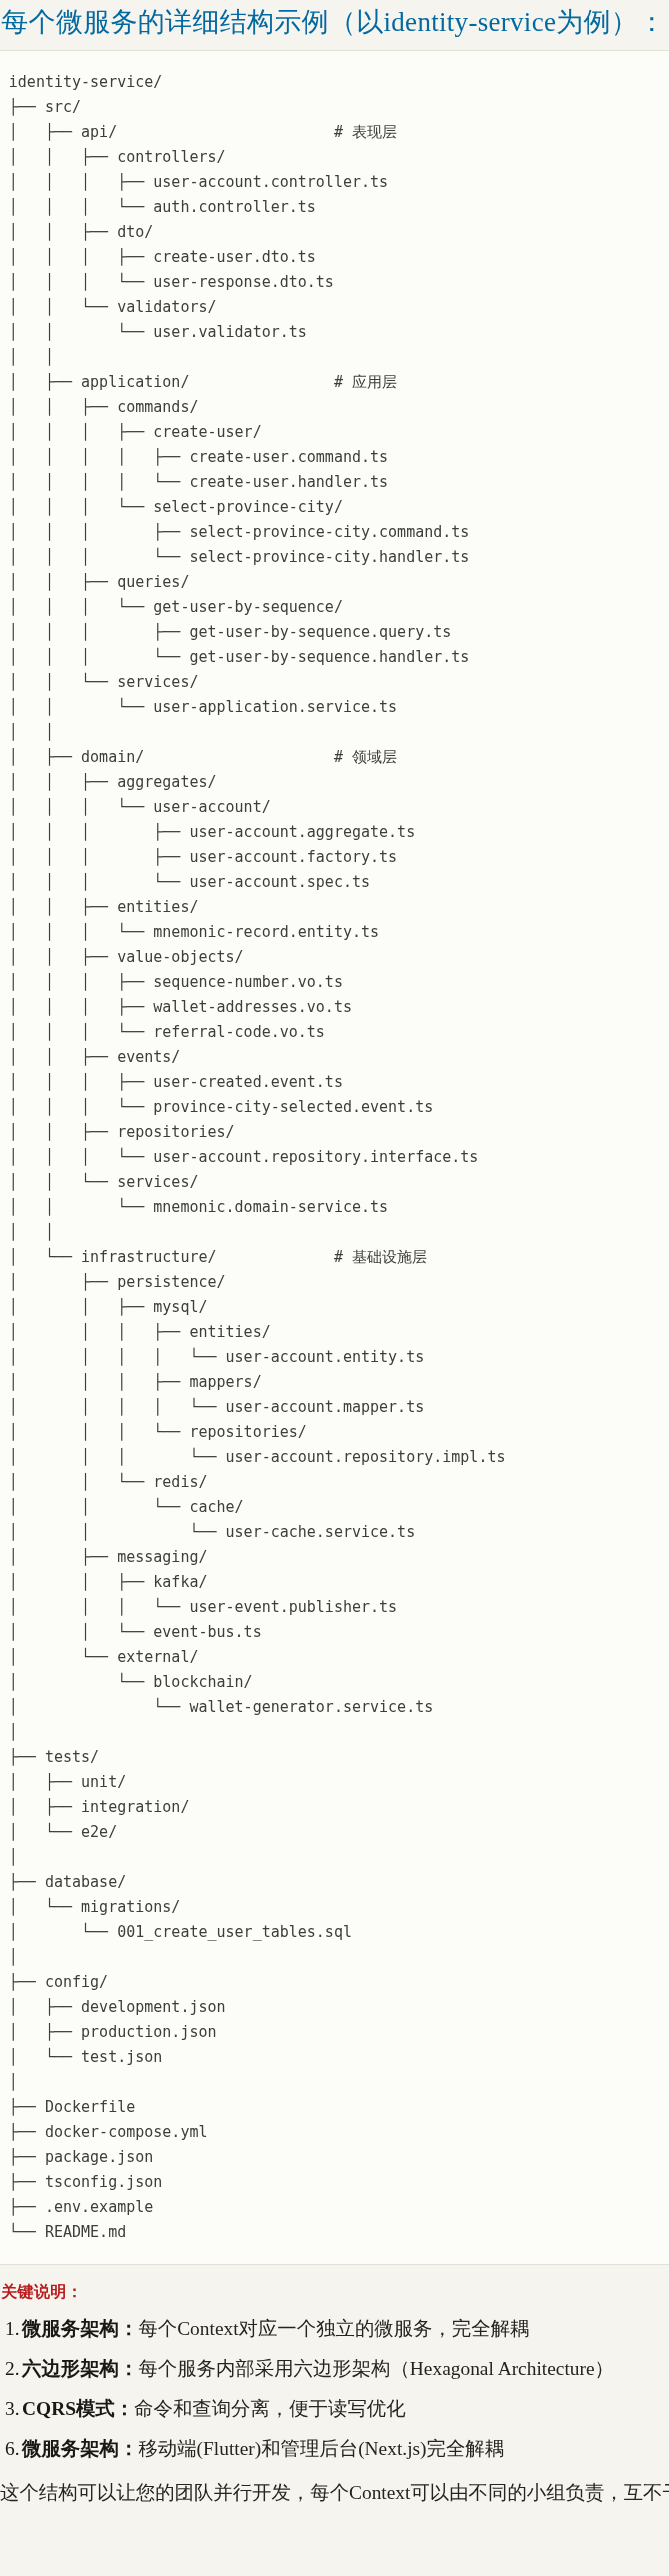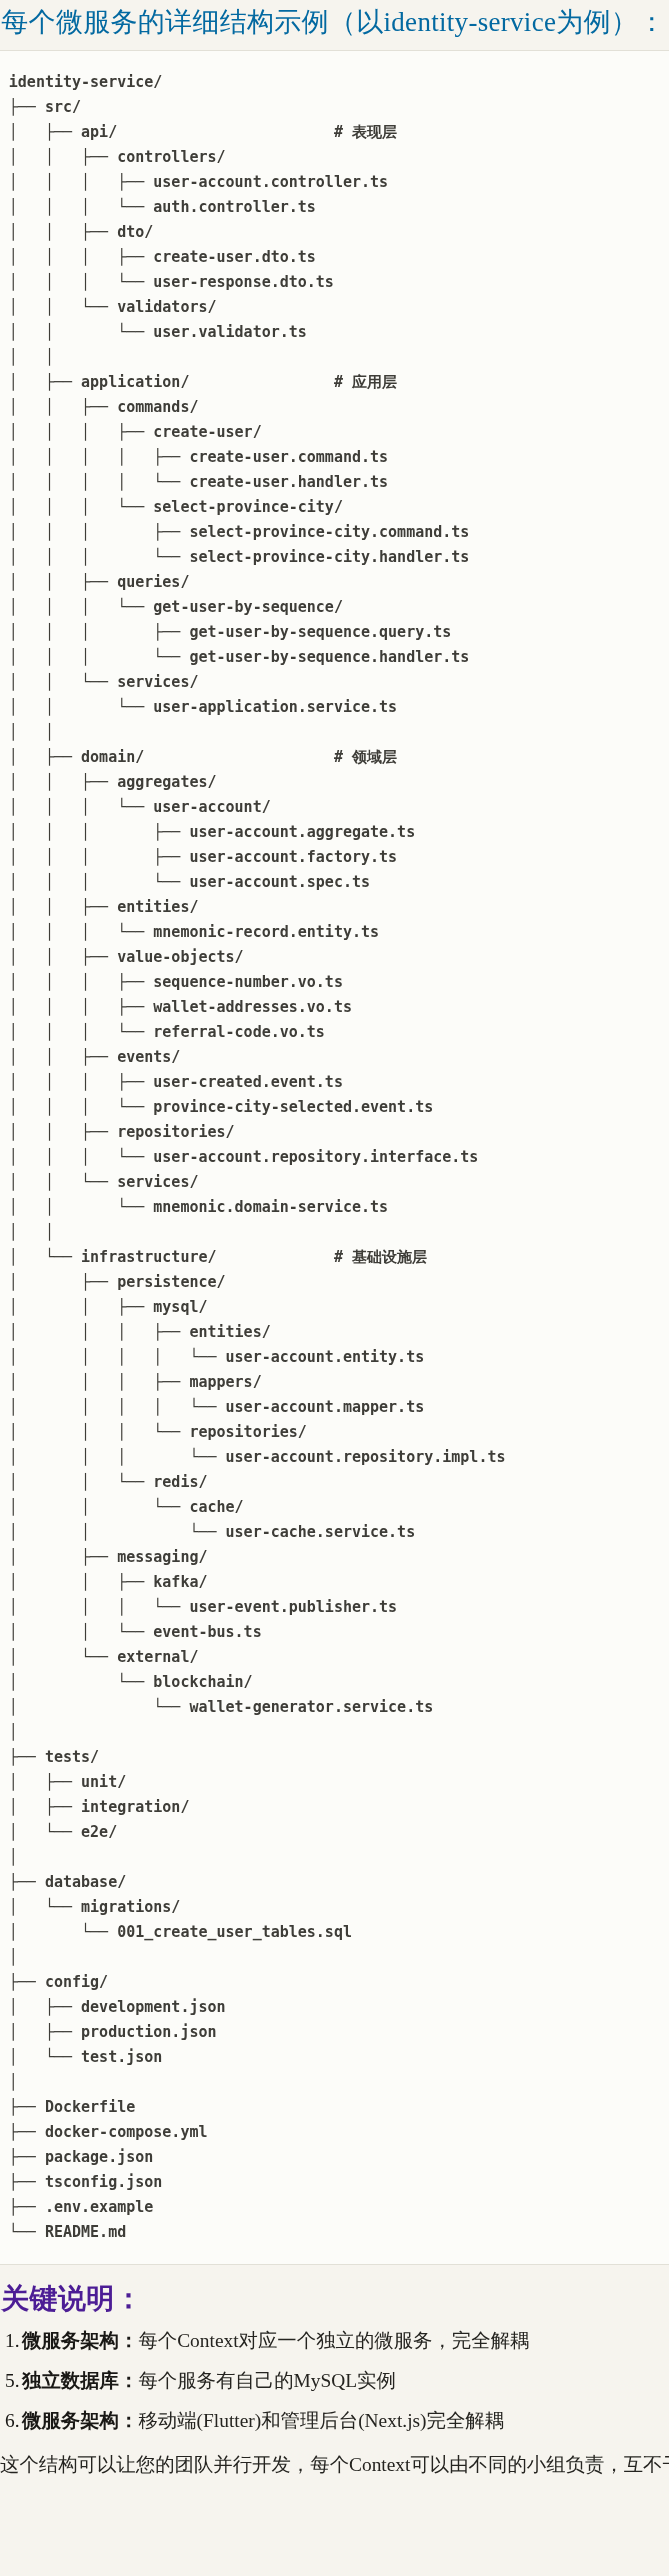--- a/index.html
+++ b/index.html
@@ -31,28 +31,27 @@
   }
   .code-block pre {
     margin: 0;
     padding: 19px 8.8px;
     font-family: "DejaVu Sans Mono", monospace;
     font-size: 15px;
     line-height: 25px;
     color: #3e3d38;
     white-space: pre;
     overflow: hidden;
-    font-weight: bold;
   }
   .section-heading {
     margin: 19.4px 0 0 1.3px;
-    font-size: 28px;
+    font-size: 16px;
     line-height: 1.05;
     font-weight: 700;
-    color: #4c1d95;
+    color: #b91c1c;
     letter-spacing: 0.3px;
   }
   .key-points {
     margin: 14.4px 0 0 0;
     padding: 0 0 0 5px;
     list-style: none;
   }
   .key-point {
     font-size: 19.4px;
     line-height: 25px;
@@ -174,18 +173,19 @@
 ├── tsconfig.json
 ├── .env.example
 └── README.md</pre>
 </div>
 
 <h2 class="section-heading">关键说明：</h2>
 
 <ol class="key-points">
 
 <li class="key-point"><span class="item-number">1.</span><span class="item-label">微服务架构</span><span class="item-separator">：</span><span class="item-text">每个Context对应一个独立的微服务，完全解耦</span></li>
-    <li class="key-point"><span class="item-number">5.</span><span class="item-label">独立数据库</span><span class="item-separator">：</span><span class="item-text">每个服务有自己的MySQL实例</span></li>
+    <li class="key-point"><span class="item-number">2.</span><span class="item-label">六边形架构</span><span class="item-separator">：</span><span class="item-text">每个服务内部采用六边形架构（Hexagonal Architecture）</span></li>
+    <li class="key-point"><span class="item-number">3.</span><span class="item-label">CQRS模式</span><span class="item-separator">：</span><span class="item-text">命令和查询分离，便于读写优化</span></li>
     <li class="key-point"><span class="item-number">6.</span><span class="item-label">微服务架构</span><span class="item-separator">：</span><span class="item-text">移动端(Flutter)和管理后台(Next.js)完全解耦</span></li>
   </ol>
 
 <p class="closing-paragraph">这个结构可以让您的团队并行开发，每个Context可以由不同的小组负责，互不干扰。</p>
 
 
 </body></html>

